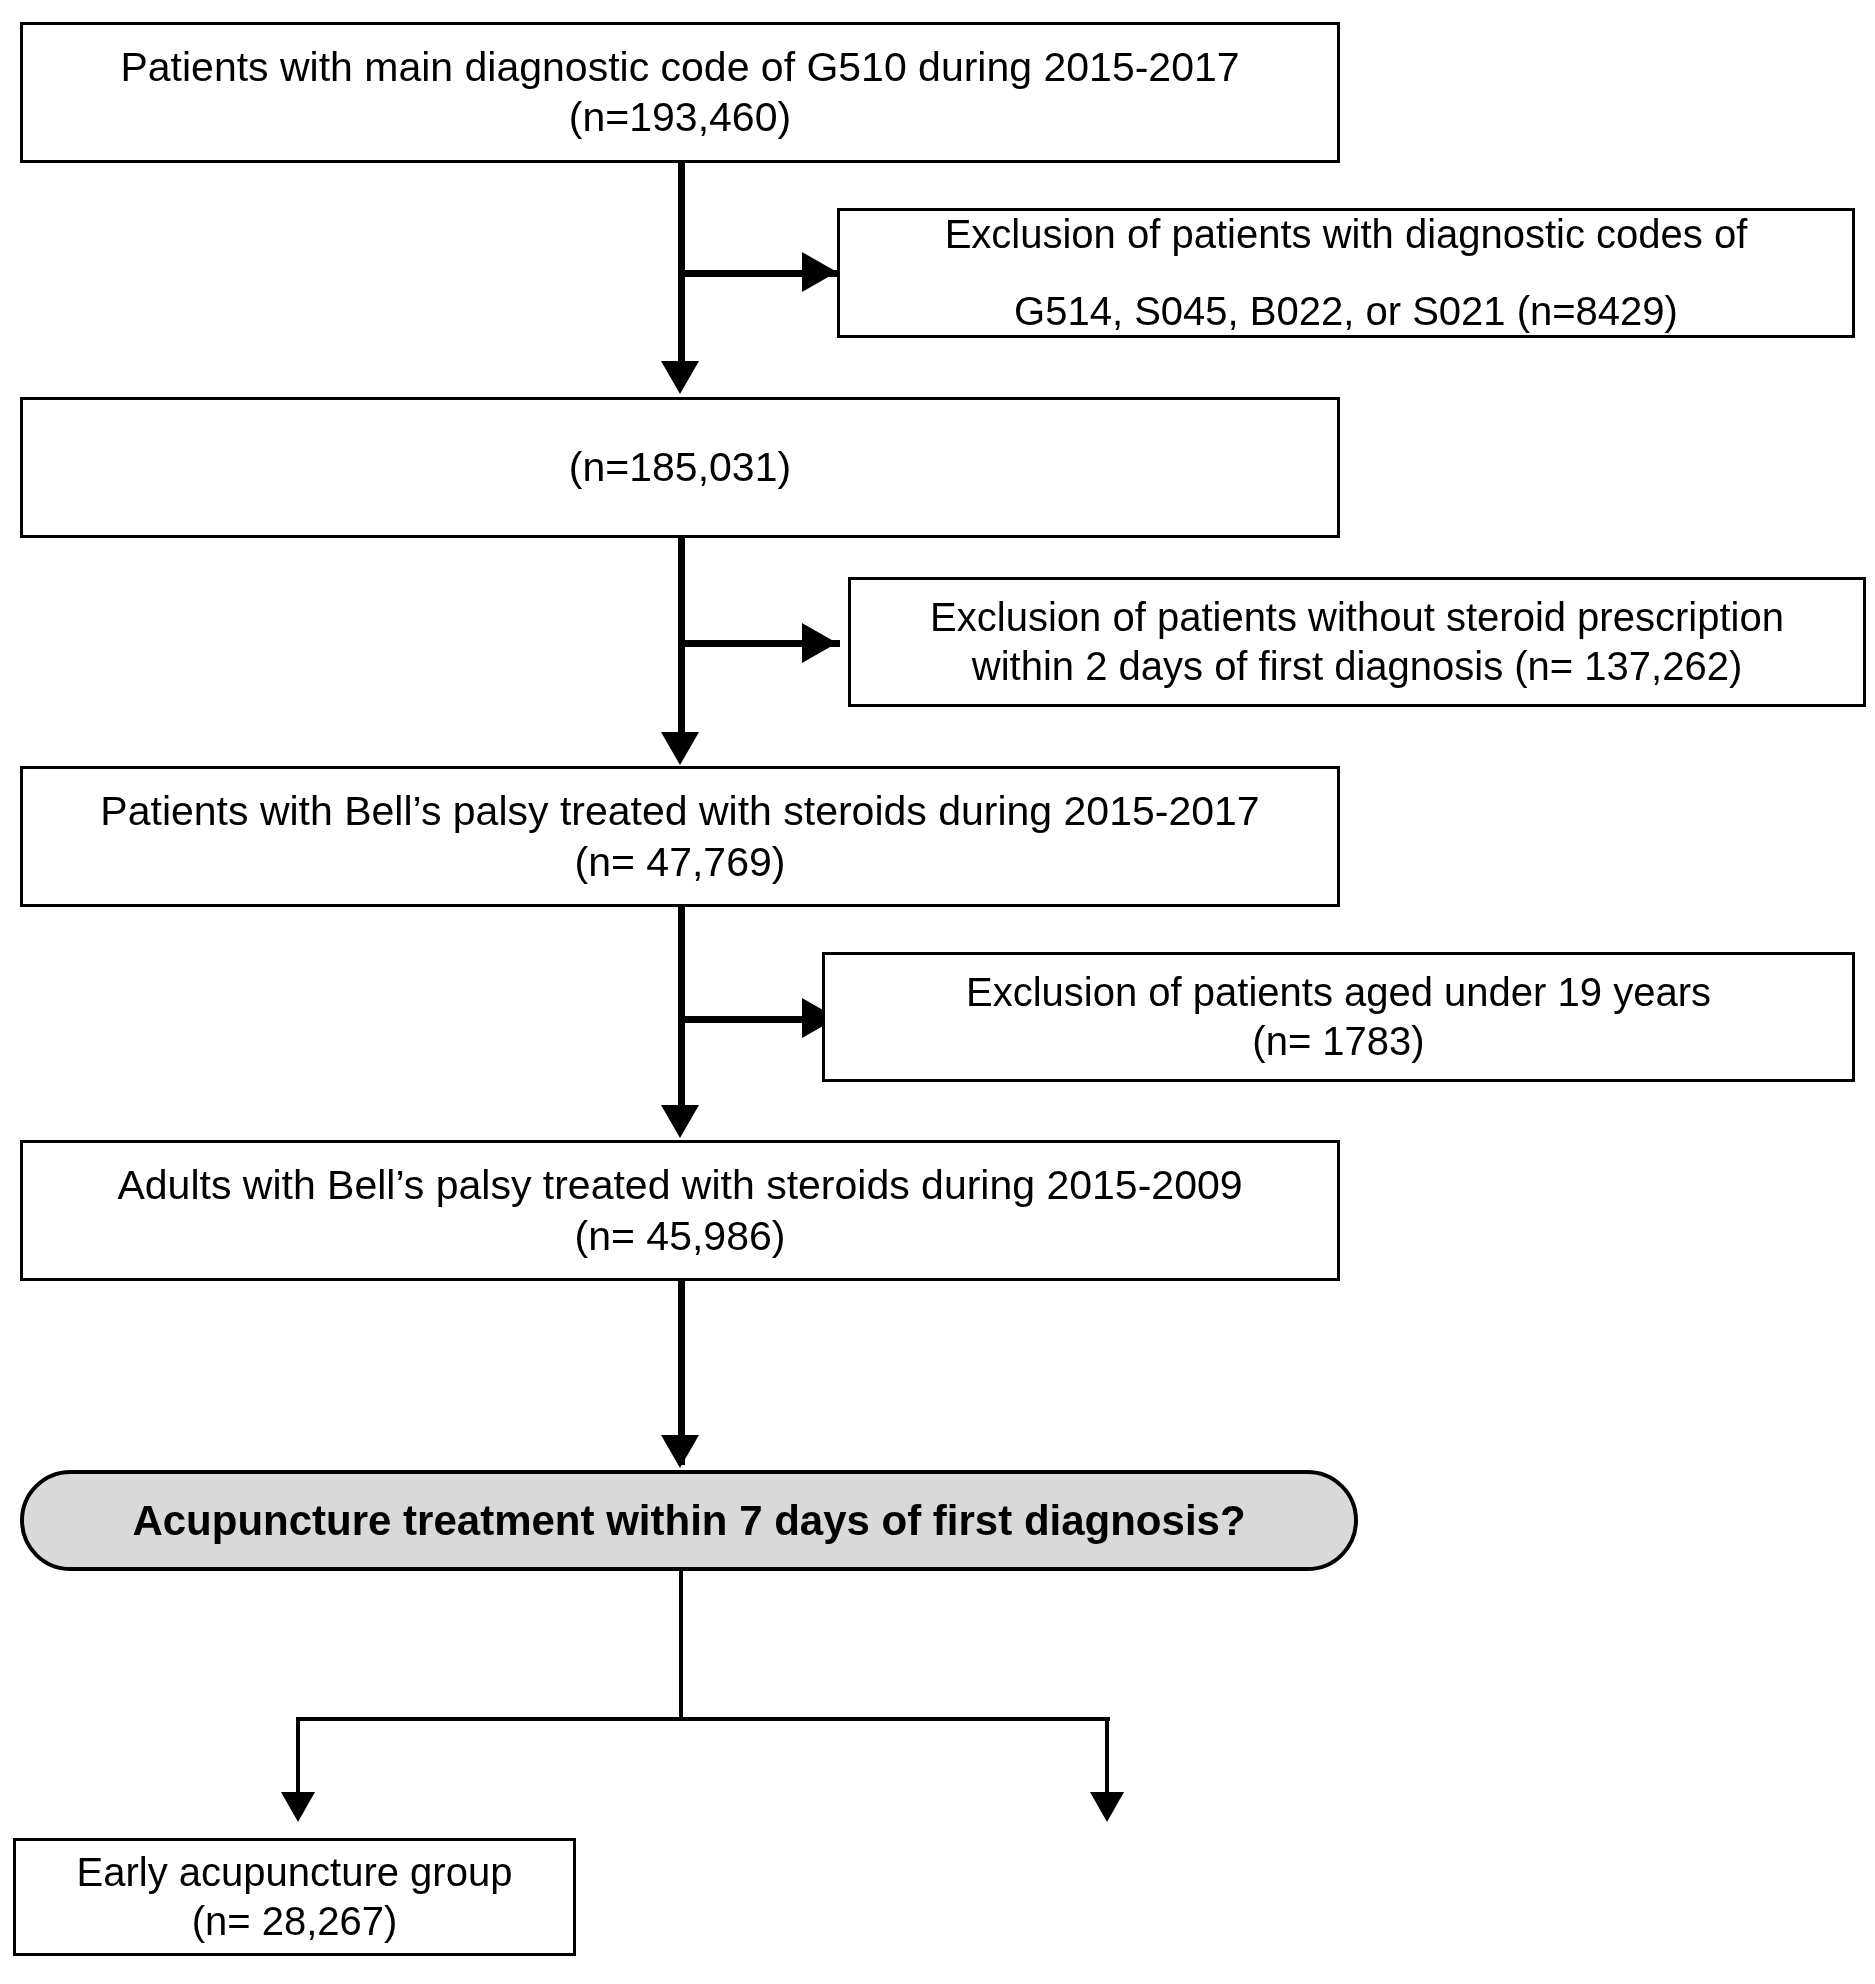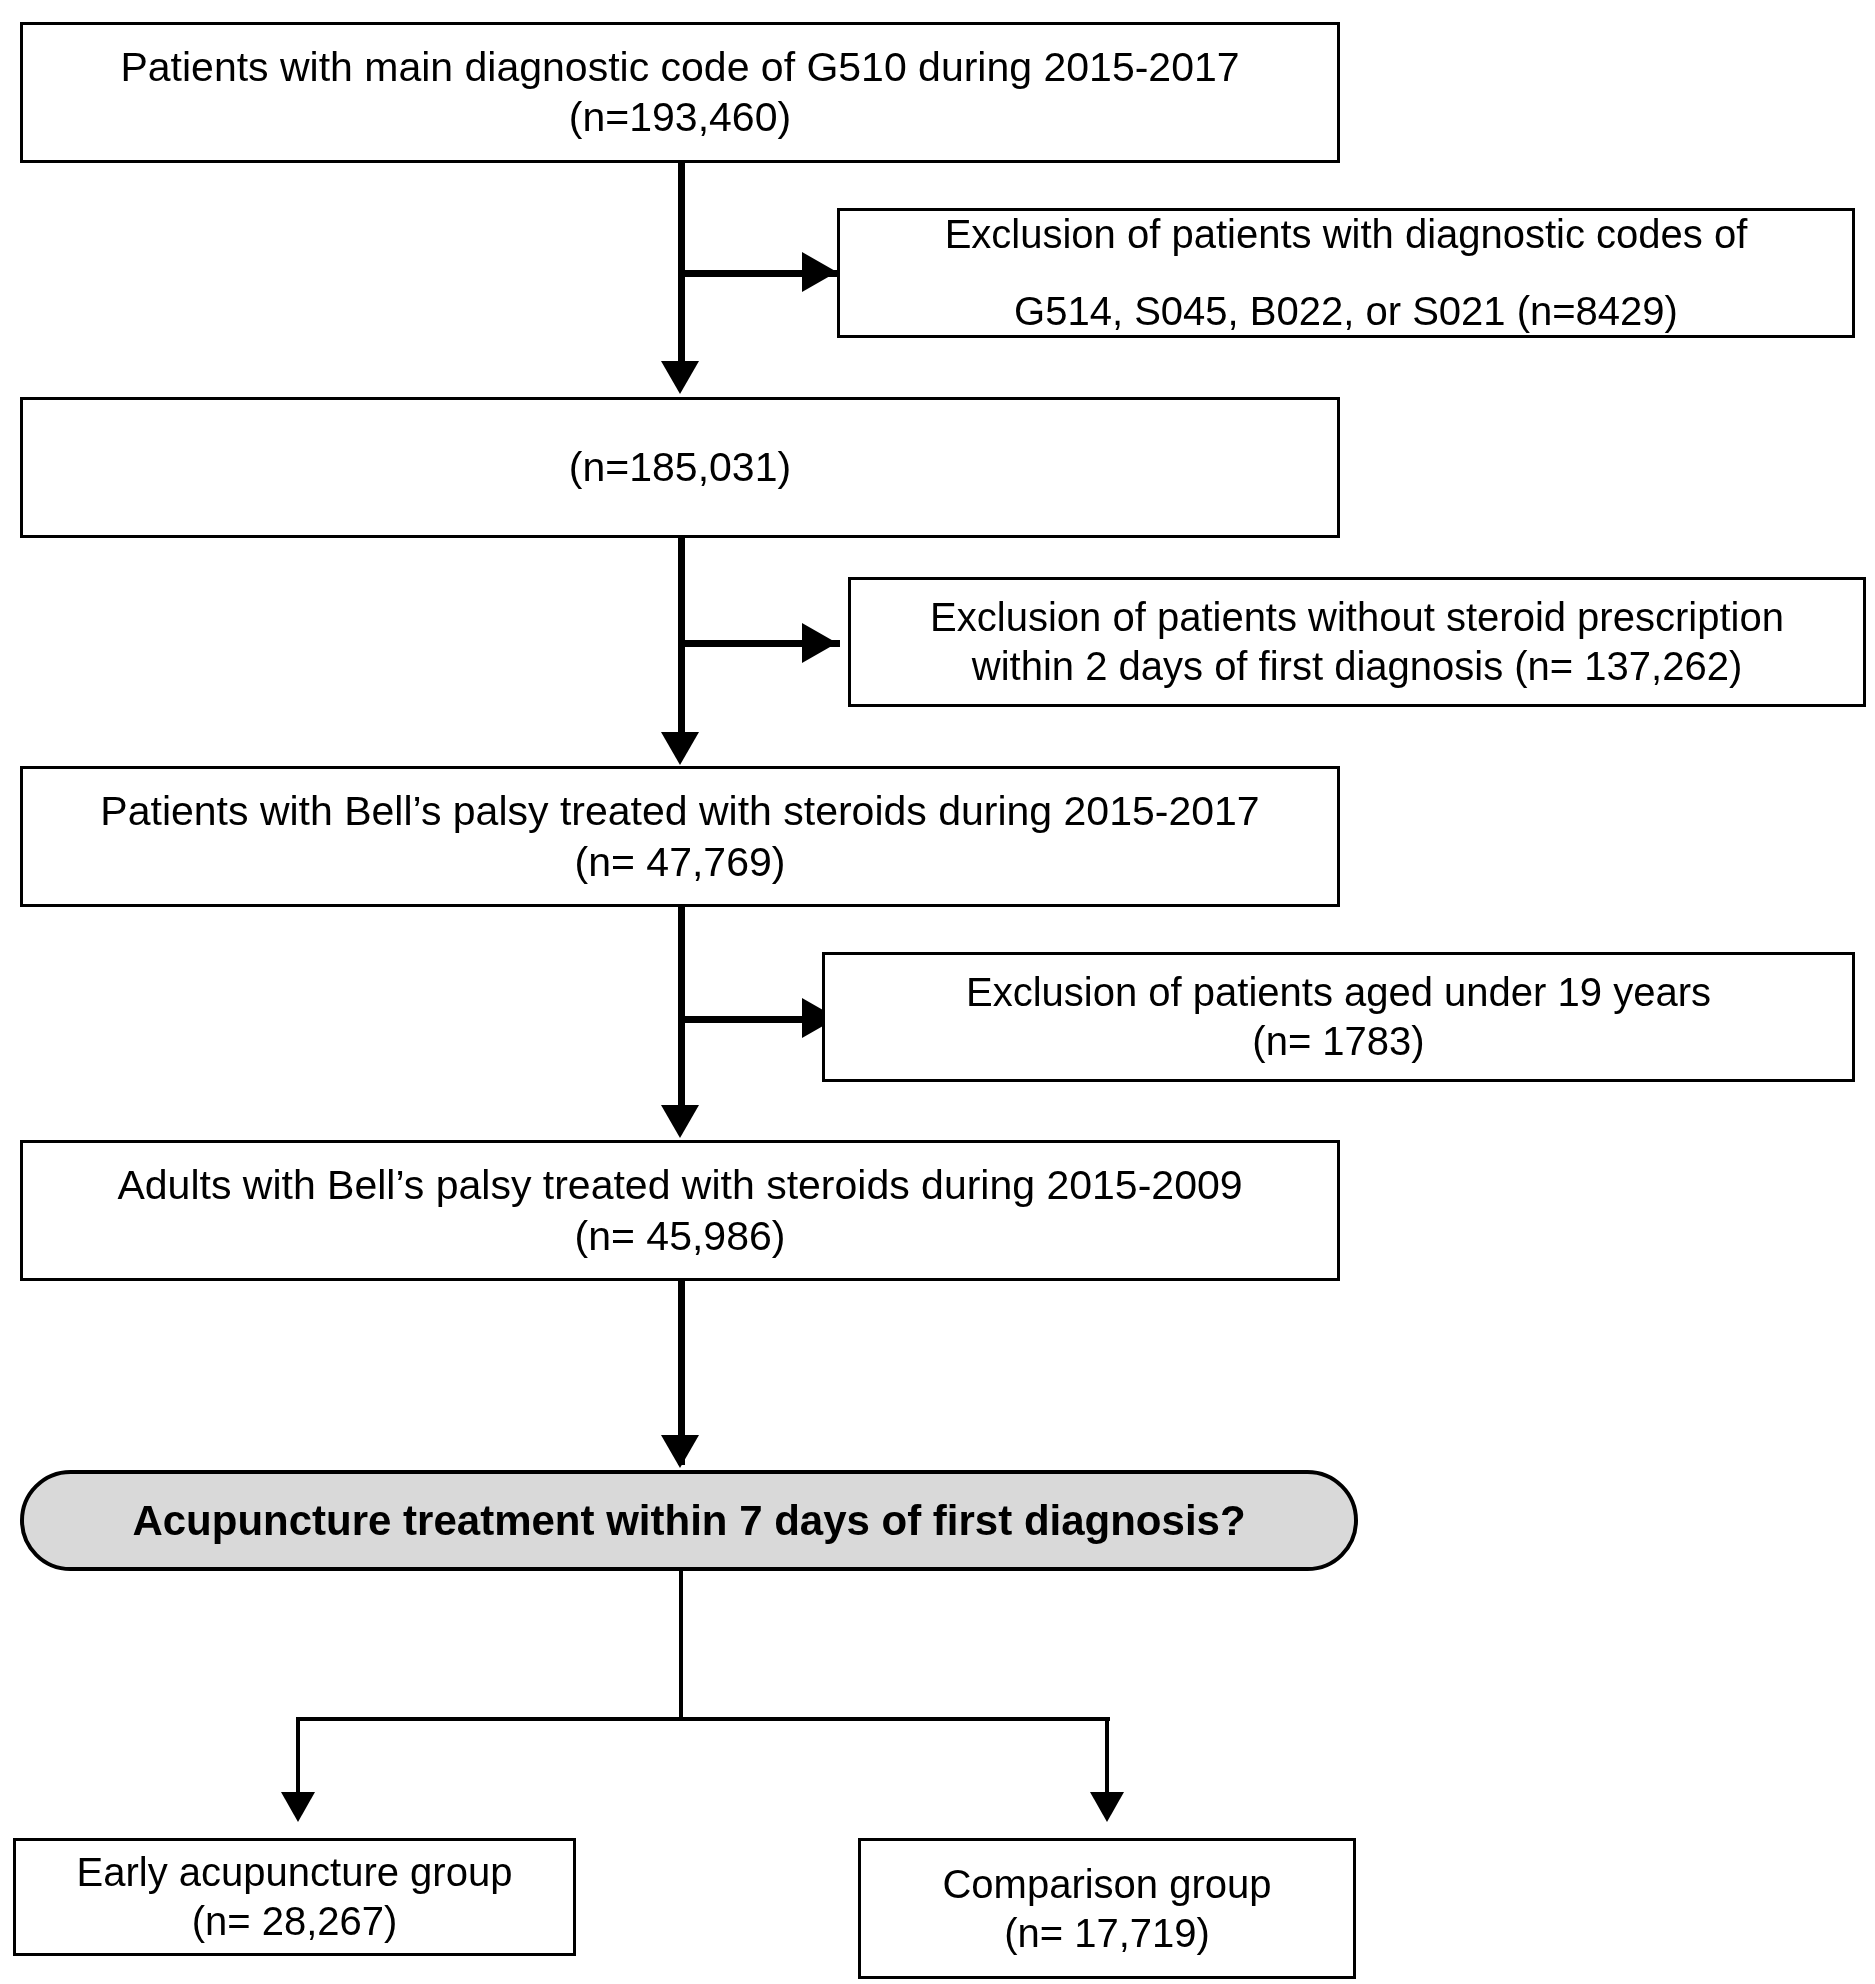--- a/index.html
+++ b/index.html
@@ -188,19 +188,15 @@
   <div class="arrow-down-sm" style="left:281px; top:1792px;"></div>
 
   <div class="vline-thin" style="left:1105px; top:1717px; height:94px;"></div>
   <div class="arrow-down-sm" style="left:1090px; top:1792px;"></div>
 
   <div class="node out-node" style="left:13px; top:1838px; width:563px; height:118px;">
     <span class="line">Early acupuncture group</span>
     <span class="line">(n= 28,267)</span>
   </div>
 
-  <div class="node out-node" style="left:858px; top:1838px; width:498px; height:141px;">
-    <span class="line">Comparison group</span>
-    <span class="line">(n= 17,719)</span>
-  </div>
 
 </div>
 
 
 </body></html>

